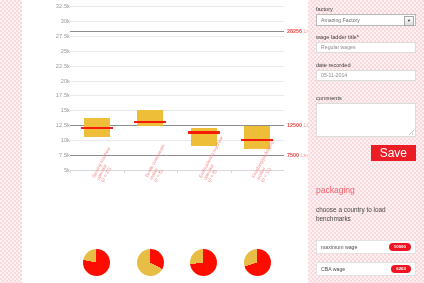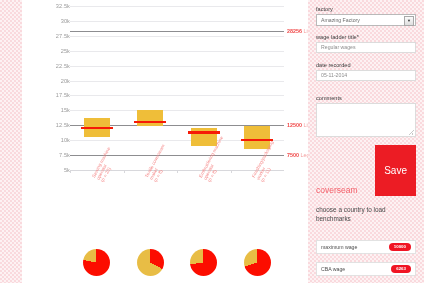--- a/index.html
+++ b/index.html
@@ -103,21 +103,21 @@
   }
   .resize{
     position:absolute;right:1px;bottom:1px;width:5px;height:5px;
     background:
       linear-gradient(135deg,transparent 45%,#c9c9c9 45%,#c9c9c9 55%,transparent 55%),
       linear-gradient(135deg,transparent 70%,#c9c9c9 70%,#c9c9c9 80%,transparent 80%);
   }
   #save-button{
     position:absolute;right:8px;
     background:#ec1c24;color:#fff;border:0;
-    font-size:10px;padding:20px 9px;
+    font-size:12px;padding:1px 9px;
     font-family:"Liberation Sans", sans-serif;
     cursor:pointer;
   }
   #benchmarks-title{
     position:absolute;left:8px;font-size:8.5px;color:#f4616b;
   }
   #benchmarks-sub{
     position:absolute;left:8px;width:104px;
     font-size:6.4px;line-height:9px;color:#4a4a4a;
   }
@@ -235,21 +235,21 @@
 
     <div class="fld" style="top:95px;">
       <span class="flabel">comments</span>
       <div class="ftext">
         <span class="resize"></span>
       </div>
     </div>
 
     <button id="save-button" style="top:145px;">Save</button>
 
-    <div id="benchmarks-title" style="top:185px;">coverseam</div>
+    <div id="benchmarks-title" style="top:185px;">packaging</div>
     <div id="benchmarks-sub" style="top:205px;">choose a country to load benchmarks</div>
 
     <div class="bench-row" style="top:240px;">
       <span class="bench-name">maximum wage</span>
       <span class="bench-badge">10000</span>
     </div>
     <div class="bench-row" style="top:262px;">
       <span class="bench-name">CBA wage</span>
       <span class="bench-badge">6263</span>
     </div>

